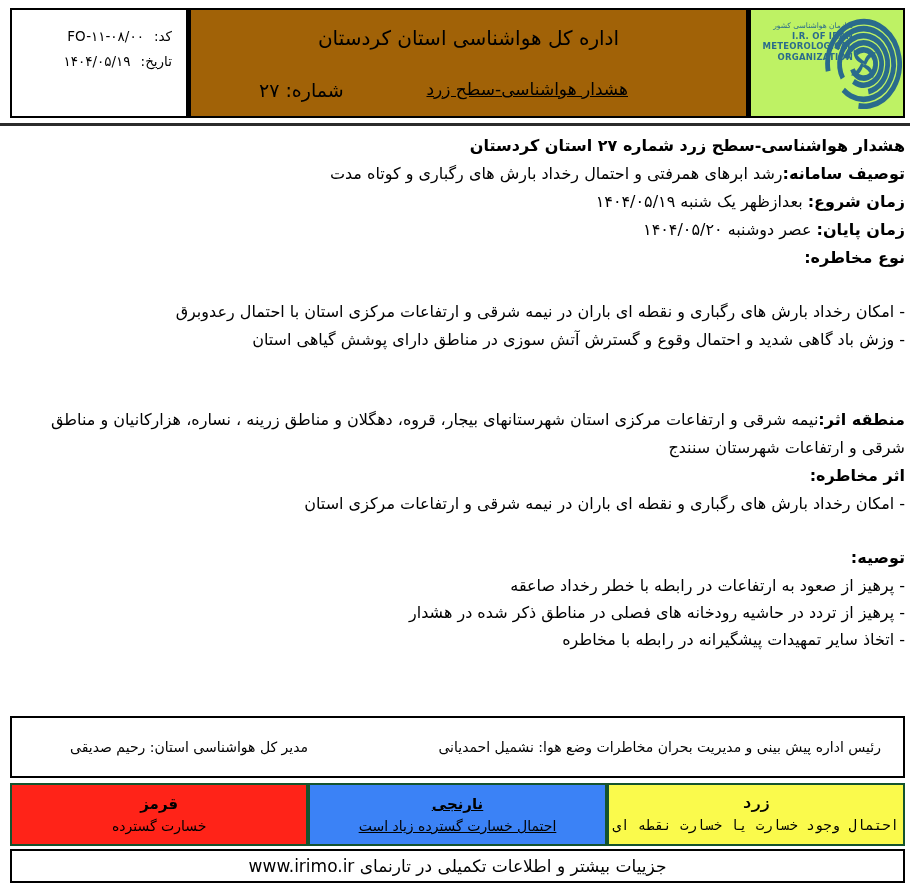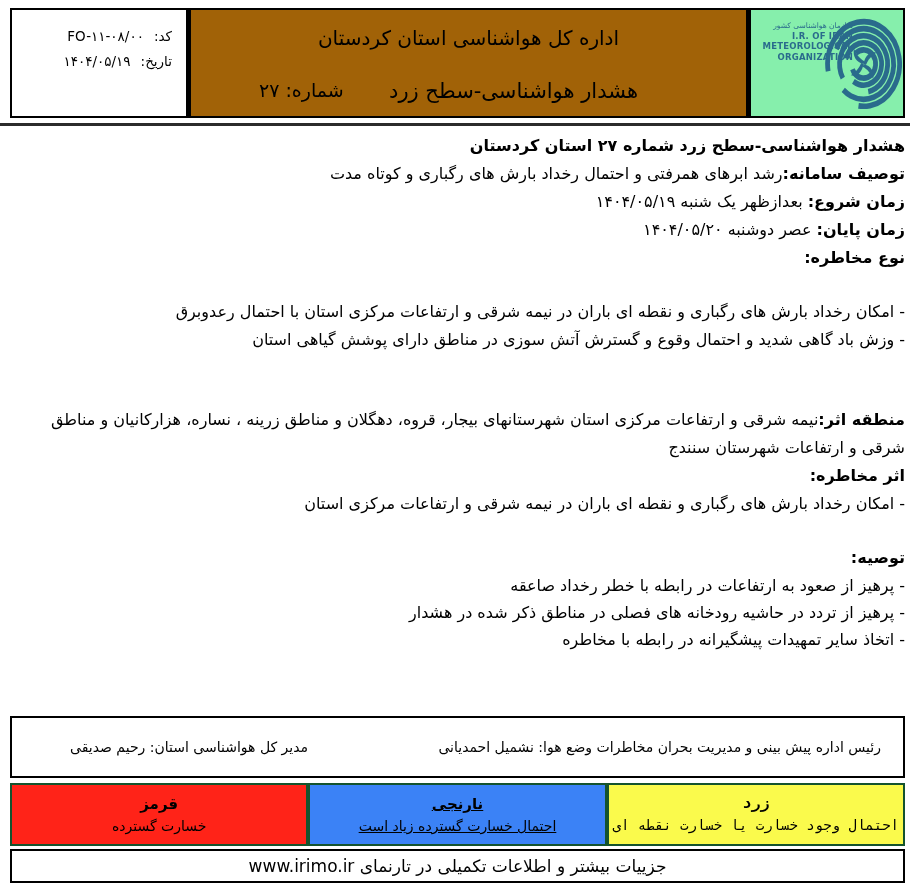--- a/index.html
+++ b/index.html
@@ -14,24 +14,24 @@
   
   .header-row { display: flex; height: 110px; direction: ltr; }
   .code-box {
     width: 178px; border: 2px solid #000; background: #fff;
     padding: 14px 14px 0 8px; direction: rtl; font-size: 13.5px; line-height: 1.85;
   }
   .code-row { display: flex; direction: rtl; gap: 10px; justify-content: flex-start; }
   .code-row .lbl { white-space: nowrap; }
   .title-box { flex: 1; border: 2px solid #000; border-left-width: 3px; border-right-width: 3px; position: relative; direction: rtl; }
   .hdr-title { position: absolute; top: 16px; right: 0; width: 100%; text-align: center; font-size: 20px; }
-  .hdr-sub   { position: absolute; top: 69px; right: 108px; font-size: 21px; }
+  .hdr-sub   { position: absolute; top: 69px; right: 118px; font-size: 17px; text-decoration: underline; }
   .hdr-num   { position: absolute; top: 69px; left: 68px; font-size: 19px; }
 
-  .logo-box { width: 156px; border: 2px solid #000; background: #86efac; position: relative; }
+  .logo-box { width: 156px; border: 2px solid #000; background: #bef264; position: relative; }
   .logo-text {
     position: absolute; top: 11px; left: 4px; width: 98px;
     text-align: right; line-height: 1.28; z-index: 2;
   }
   .logo-text .fa { font-size: 7.5px; display: block; }
   .logo-text .en { font-size: 8.5px; font-weight: bold; letter-spacing: .2px; display: block; }
   .logo-svg { position: absolute; top: 7px; right: 1px; z-index: 1; }
 
   
   .top-rule { height: 3px; background: #2b2b2b; margin: 5px -5px 0 -10px; }

